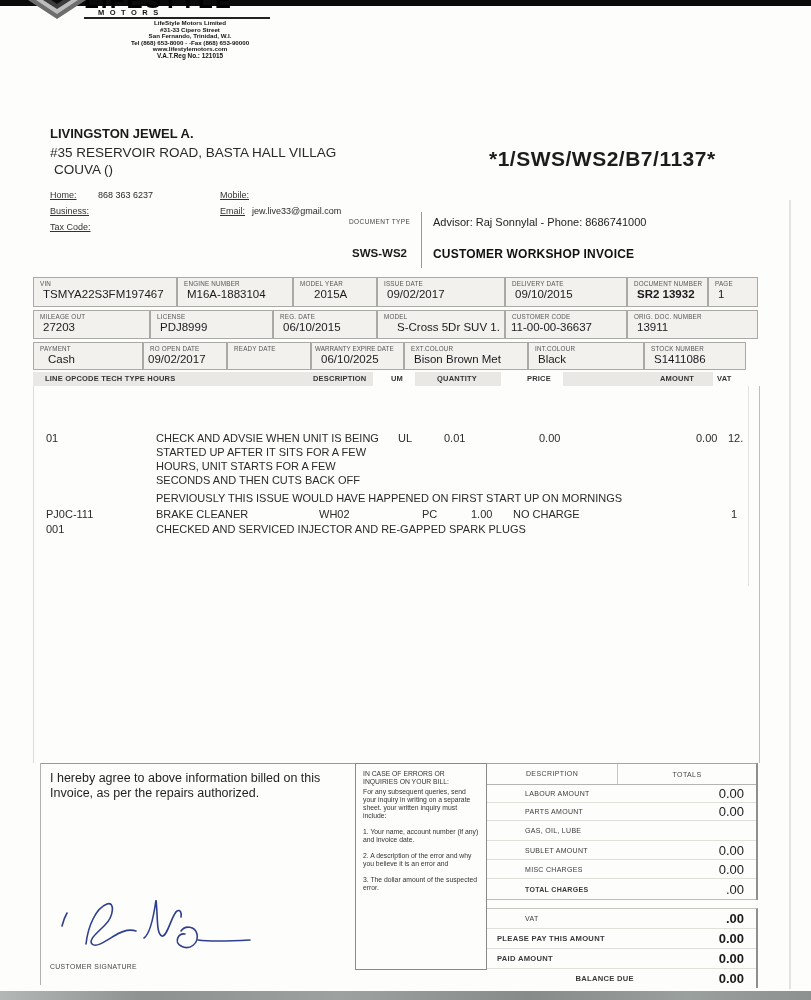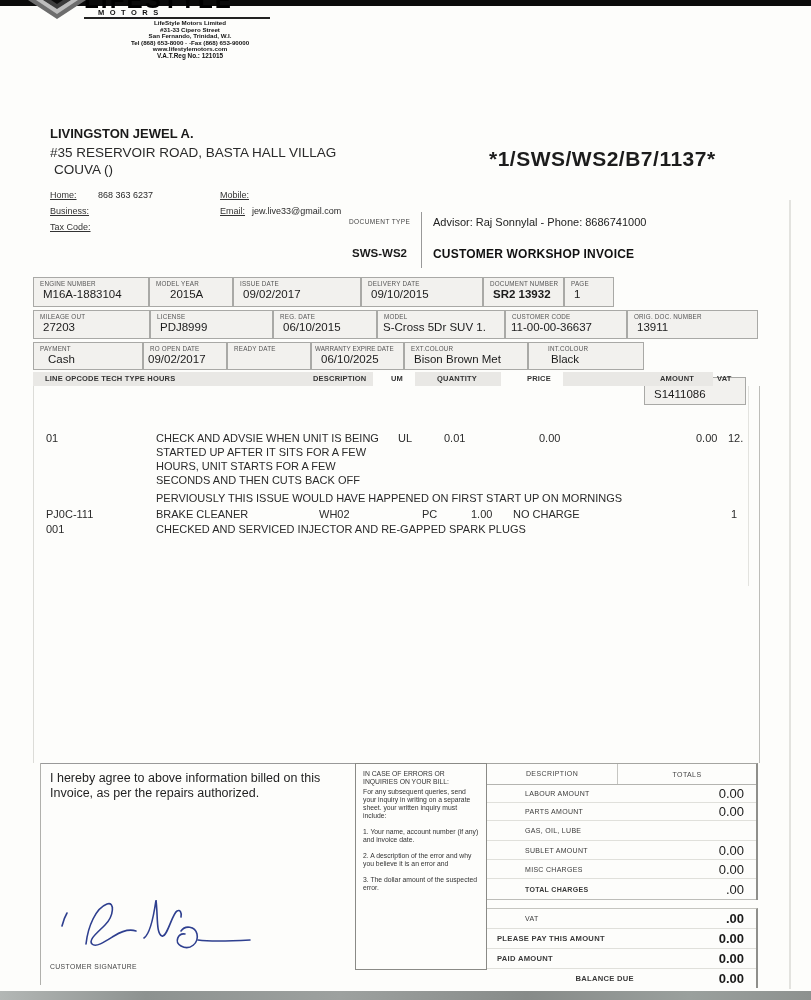--- a/index.html
+++ b/index.html
@@ -107,20 +107,24 @@
 
   <div class="abs refnum" style="left:489px;top:147px;">*1/SWS/WS2/B7/1137*</div>
 
   <div class="vline" style="left:421px;top:212px;height:56px;"></div>
   <div class="abs doclabel" style="left:349px;top:218px;">DOCUMENT TYPE</div>
   <div class="abs advisor" style="left:433px;top:216px;">Advisor: Raj Sonnylal - Phone: 8686741000</div>
   <div class="abs docval" style="left:352px;top:247px;">SWS-WS2</div>
   <div class="abs cwi" style="left:433px;top:247px;">CUSTOMER WORKSHOP INVOICE</div>
 
   <div class="grow" style="top:277px;">
+    <div class="gcell" style="width:144px;height:30px;">
+      <div class="glabel">VIN</div>
+      <div class="gvalue">TSMYA22S3FM197467</div>
+    </div>
     <div class="gcell" style="width:116px;height:30px;">
       <div class="glabel">ENGINE NUMBER</div>
       <div class="gvalue">M16A-1883104</div>
     </div>
     <div class="gcell" style="width:84px;height:30px;">
       <div class="glabel">MODEL YEAR</div>
       <div class="gvalue" style="padding-left:20px;">2015A</div>
     </div>
     <div class="gcell" style="width:128px;height:30px;">
       <div class="glabel">ISSUE DATE</div>
@@ -148,21 +152,21 @@
     <div class="gcell" style="width:123px;height:29px;">
       <div class="glabel">LICENSE</div>
       <div class="gvalue">PDJ8999</div>
     </div>
     <div class="gcell" style="width:104px;height:29px;">
       <div class="glabel">REG. DATE</div>
       <div class="gvalue">06/10/2015</div>
     </div>
     <div class="gcell" style="width:128px;height:29px;">
       <div class="glabel">MODEL</div>
-      <div class="gvalue" style="padding-left:5px;">S-Cross 5Dr SUV 1.</div>
+      <div class="gvalue" style="padding-left:19px;">S-Cross 5Dr SUV 1.</div>
     </div>
     <div class="gcell" style="width:122px;height:29px;">
       <div class="glabel">CUSTOMER CODE</div>
       <div class="gvalue" style="padding-left:5px;">11-00-00-36637</div>
     </div>
     <div class="gcell" style="width:131px;height:29px;">
       <div class="glabel">ORIG. DOC. NUMBER</div>
       <div class="gvalue" style="">13911</div>
     </div>
   </div>
@@ -181,25 +185,25 @@
       <div class="gvalue"></div>
     </div>
     <div class="gcell" style="width:93px;height:28px;">
       <div class="glabel" style="padding-left:3px;letter-spacing:0;">WARRANTY EXPIRE DATE</div>
       <div class="gvalue">06/10/2025</div>
     </div>
     <div class="gcell" style="width:124px;height:28px;">
       <div class="glabel">EXT.COLOUR</div>
       <div class="gvalue">Bison Brown Met</div>
     </div>
-    <div class="gcell" style="width:116px;height:28px;padding-left:13px;">
+    <div class="gcell" style="width:116px;height:28px;">
       <div class="glabel">INT.COLOUR</div>
       <div class="gvalue">Black</div>
     </div>
-    <div class="gcell" style="width:102px;height:28px;margin-top:35px;">
+    <div class="gcell" style="width:102px;height:28px;">
       <div class="glabel">STOCK NUMBER</div>
       <div class="gvalue">S1411086</div>
     </div>
   </div>
 
   <div class="strip">
     <div class="seg" style="left:0;width:340px;"></div>
     <div class="seg" style="left:382px;width:86px;"></div>
     <div class="seg" style="left:530px;width:150px;"></div>
   </div>

